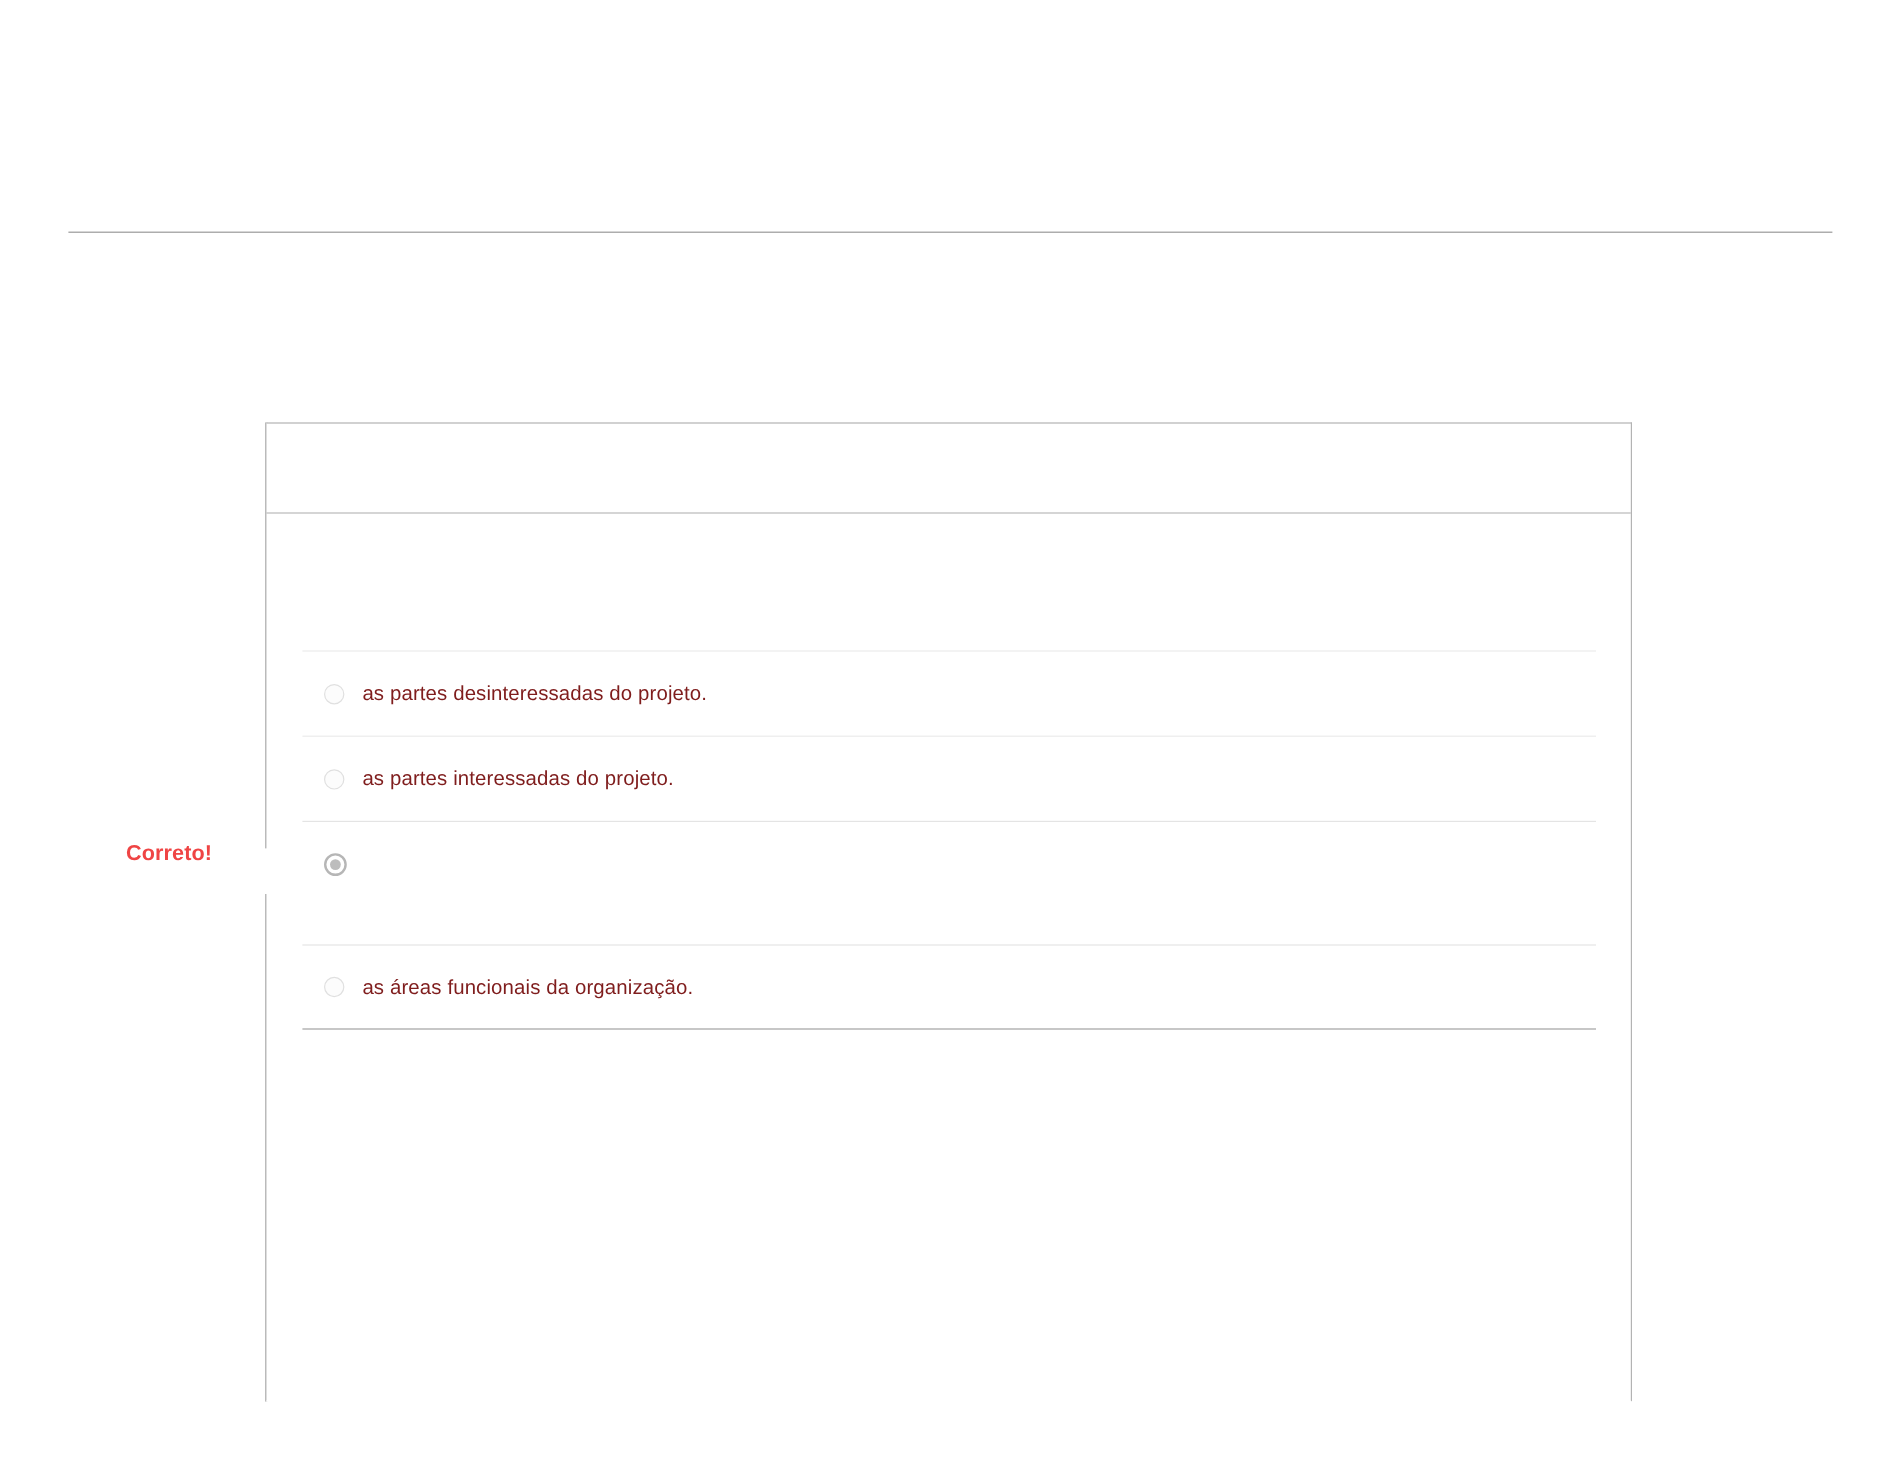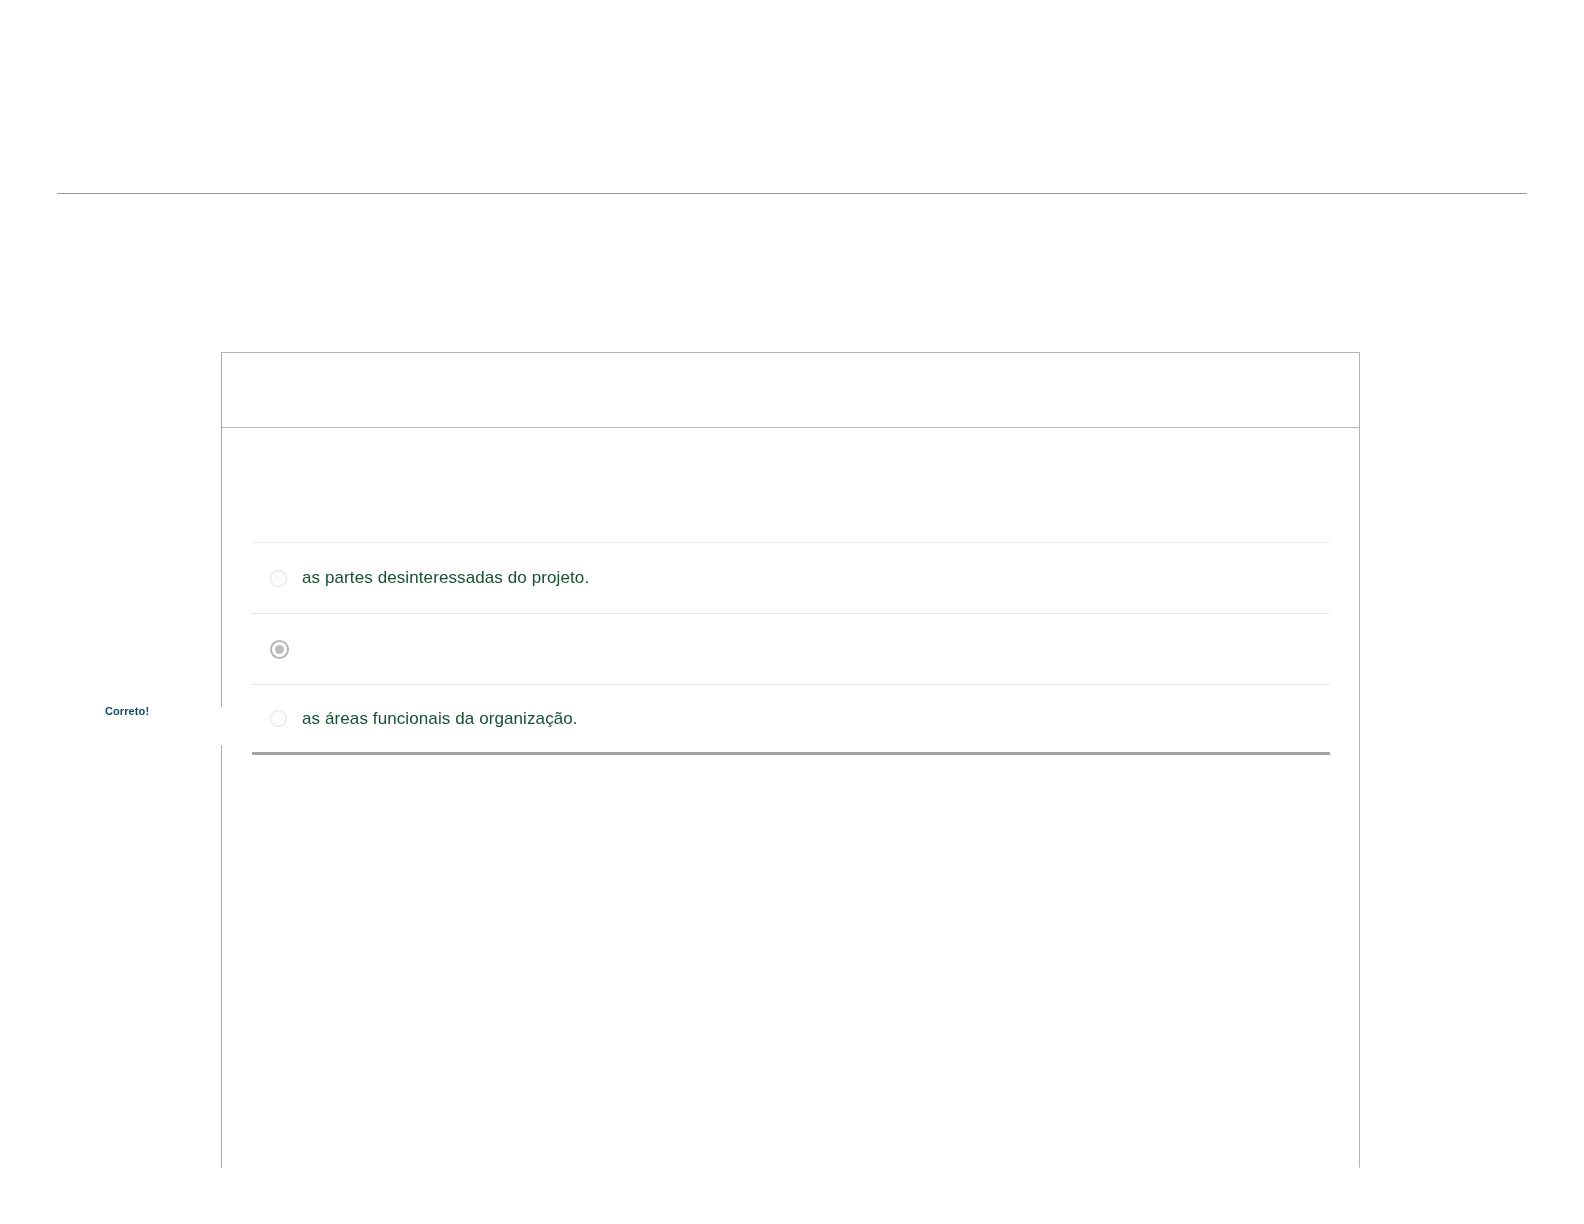--- a/index.html
+++ b/index.html
@@ -26,23 +26,23 @@
     height: 1px;
     background: #9a9a9a;
   }
 
   
   .verdict {
     position: absolute;
     left: 105px;
     top: 699px;
     width: 100px;
-    font-size: 11px;
+    font-size: 18px;
     font-weight: bold;
-    color: #0c4a6e;
+    color: #ef4444;
     letter-spacing: 0.1px;
     line-height: 24px;
     white-space: nowrap;
   }
 
   
   .question-card {
     position: absolute;
     left: 222px;
     top: 352px;
@@ -109,21 +109,22 @@
     width: 1078px;
   }
   .answer-row {
     display: flex;
     align-items: center;
     height: 71px;
     border-top: 1px solid #ececec;
     box-sizing: border-box;
   }
   .answer-row:last-child {
-    border-bottom: 3px solid #a3a3a3;
+    border-bottom: 1px solid #a3a3a3;
+    margin-top: 32px;
   }
   .answer-row.selected {
     border-top-color: #e4e4e4;
   }
   .answer-row.selected + .answer-row {
     border-top-color: #e4e4e4;
   }
 
   .radio {
     flex: 0 0 auto;
@@ -151,21 +152,21 @@
     width: 9px;
     height: 9px;
     margin-left: -4.5px;
     margin-top: -4.5px;
     border-radius: 50%;
     background: #bdbdbd;
   }
 
   .answer-label {
     font-size: 17px;
-    color: #14532d;
+    color: #7f1d1d;
     line-height: 22px;
     letter-spacing: 0.1px;
     white-space: nowrap;
   }
 </style>
 </head>
 <body>
 
 <div class="top-rule"></div>
 
@@ -184,20 +185,24 @@
 
     <div class="question-text"></div>
 
     <ul class="answer-list">
 
       <li class="answer-row">
         <span class="radio"></span>
         <span class="answer-label">as partes desinteressadas do projeto.</span>
       </li>
 
+      <li class="answer-row">
+        <span class="radio"></span>
+        <span class="answer-label">as partes interessadas do projeto.</span>
+      </li>
 
       <li class="answer-row selected">
         <span class="radio checked"></span>
         <span class="answer-label"></span>
       </li>
 
 
       <li class="answer-row">
         <span class="radio"></span>
         <span class="answer-label">as áreas funcionais da organização.</span>

